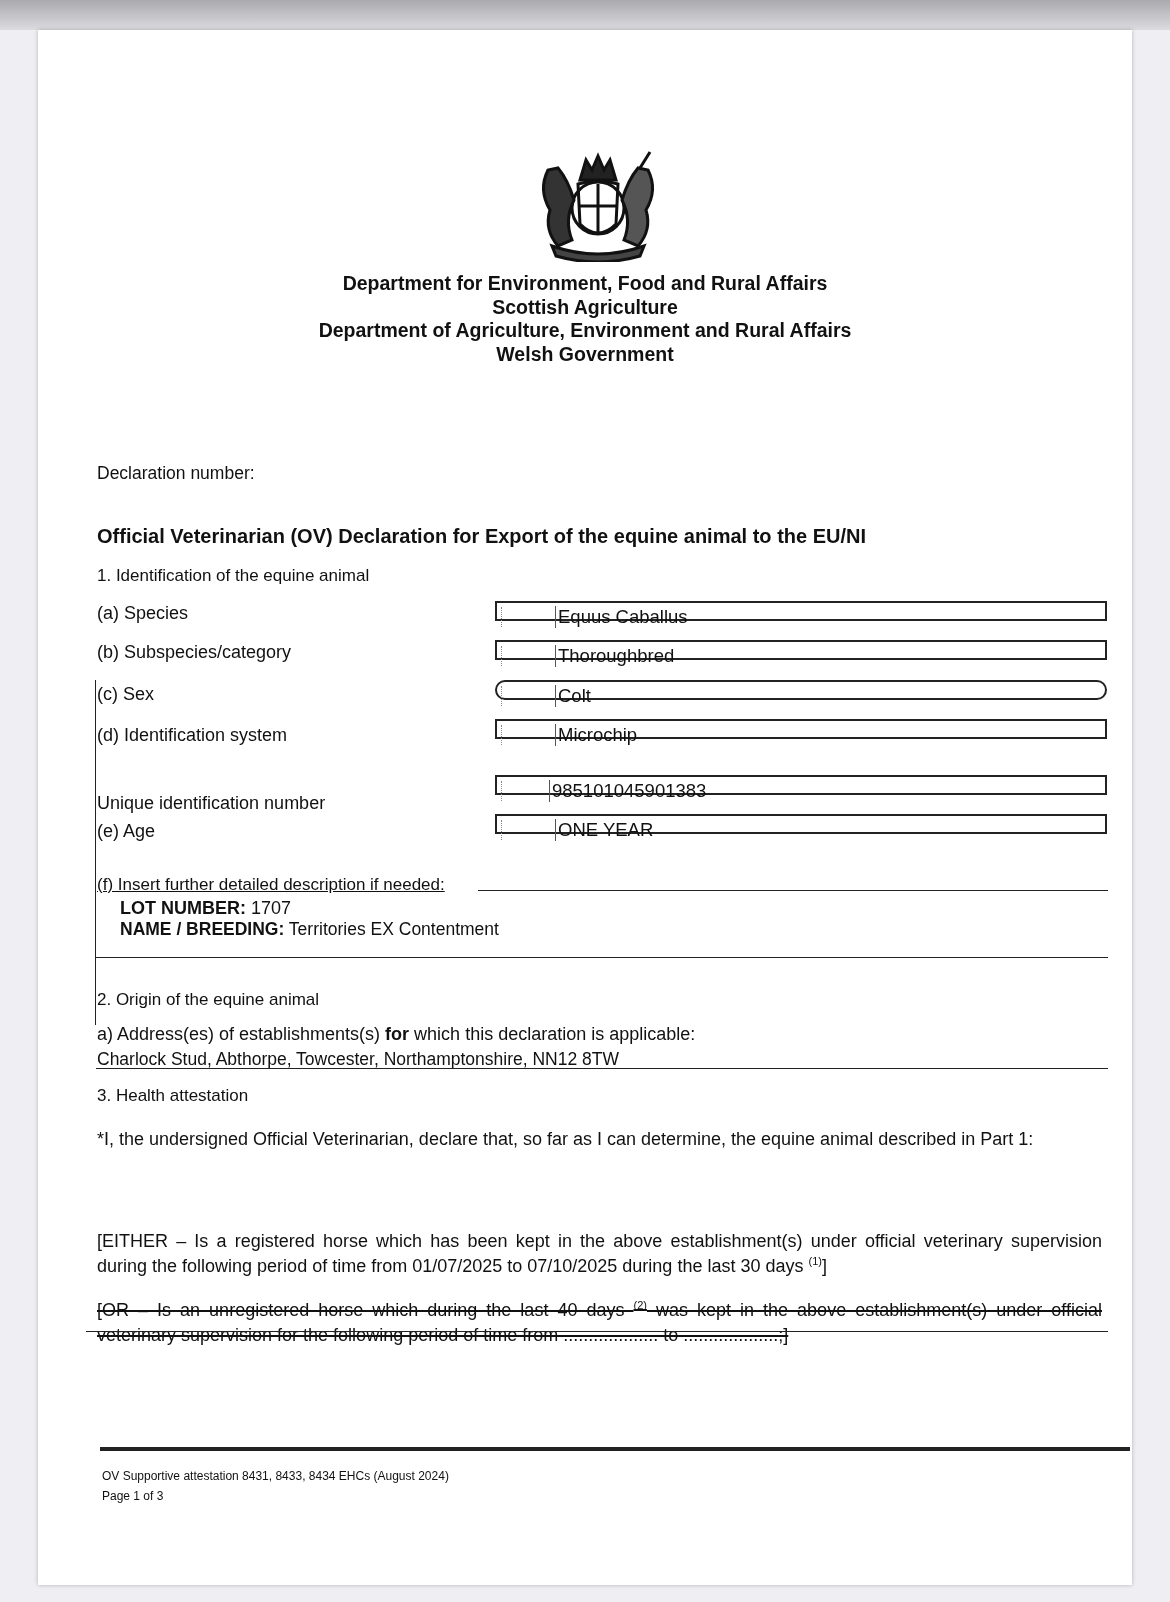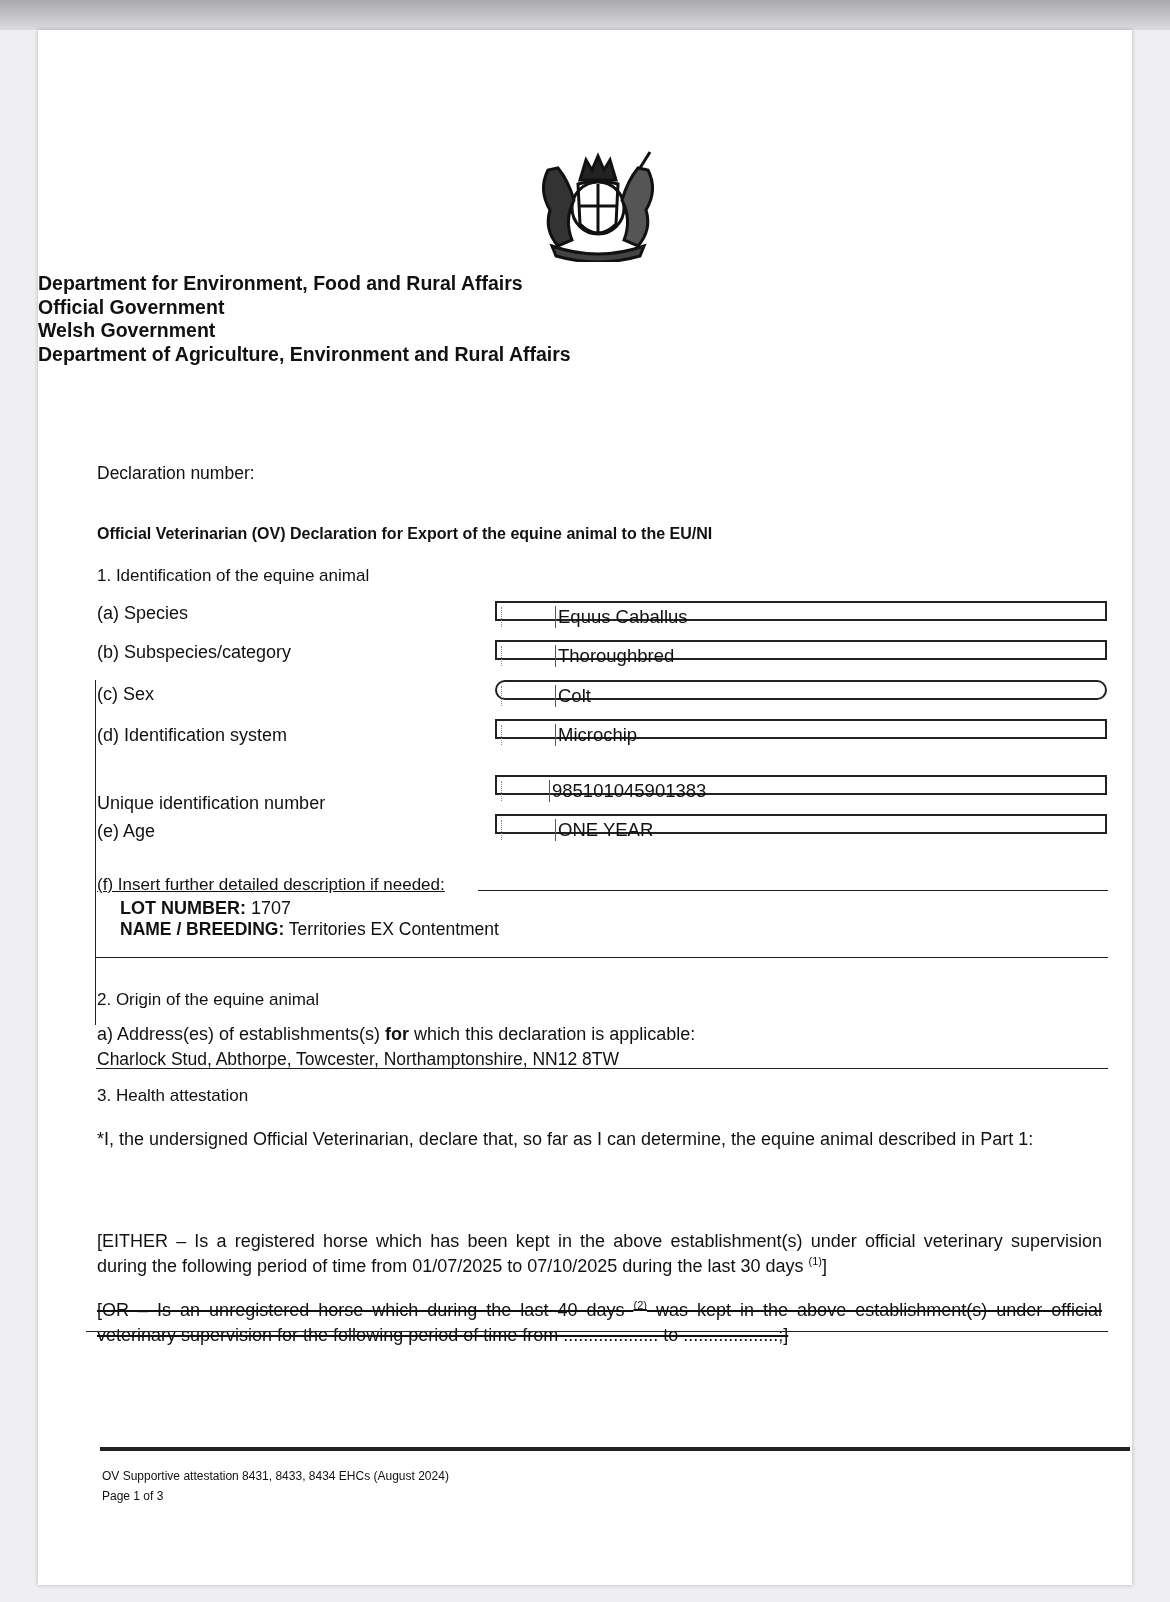--- a/index.html
+++ b/index.html
@@ -14,23 +14,23 @@
     position: absolute; left: 0; top: 0; width: 1170px; height: 30px;
     background: linear-gradient(#a9a9ae, #dcdce0);
   }
   .page {
     position: absolute; left: 38px; top: 30px; width: 1094px; height: 1555px;
     background: #fff;
     box-shadow: 0 0 4px rgba(0,0,0,0.25);
   }
   .abs { position: absolute; }
   .crest { left: 490px; top: 120px; width: 140px; height: 112px; }
-  .header-lines { left: 0; top: 242px; width: 1094px; text-align: left; font-weight: bold; font-size: 19.5px; line-height: 23.5px; }
+  .header-lines { left: 0; top: 242px; width: 1094px; text-align: center; font-weight: bold; font-size: 19.5px; line-height: 23.5px; }
   .decl-num { left: 59px; top: 433px; font-size: 17.5px; }
-  .main-title { left: 59px; top: 495px; font-size: 16px; font-weight: bold; white-space: nowrap; }
+  .main-title { left: 59px; top: 495px; font-size: 20px; font-weight: bold; white-space: nowrap; }
   .section-title { font-size: 17px; font-weight: normal; white-space: nowrap; }
   .label { font-size: 18px; white-space: nowrap; }
   .field-box {
     position: absolute; left: 457px; width: 612px; height: 20px;
     border: 2px solid #222; box-sizing: border-box;
   }
   .field-box .tick { position: absolute; left: 4px; top: 4px; height: 20px; border-left: 1px dotted #888; }
   .field-box .val { position: absolute; left: 58px; top: 3px; font-size: 18.5px; white-space: nowrap; padding-left: 2px; border-left: 1px solid #555; }
   .vbar { position: absolute; left: 57px; border-left: 1.5px solid #222; }
   .hline { position: absolute; border-top: 1.6px solid #222; }
@@ -57,23 +57,23 @@
         <path d="M20 20 Q10 40 22 60 Q16 80 30 96 L44 90 Q36 70 46 50 Q40 30 30 18 Z" fill="#333"></path>
         <path d="M120 20 Q130 40 118 60 Q124 80 110 96 L96 90 Q104 70 94 50 Q100 30 110 18 Z" fill="#555"></path>
         <line x1="112" y1="18" x2="122" y2="2"></line>
         <path d="M24 96 Q70 112 116 96 L112 106 Q70 118 28 106 Z" fill="#444"></path>
       </g>
     </svg>
   </div>
 
   <div class="abs header-lines">
     <div>Department for Environment, Food and Rural Affairs</div>
-    <div>Official Government</div>
+    <div>Scottish Agriculture</div>
+    <div>Department of Agriculture, Environment and Rural Affairs</div>
     <div>Welsh Government</div>
-    <div>Department of Agriculture, Environment and Rural Affairs</div>
   </div>
 
   <div class="abs decl-num">Declaration number:</div>
 
   <div class="abs main-title">Official Veterinarian (OV) Declaration for Export of the equine animal to the EU/NI</div>
 
   <div class="abs section-title" style="left:59px; top:536px;">1. Identification of the equine animal</div>
 
   <div class="vbar" style="top:650px; height:345px;"></div>
 

